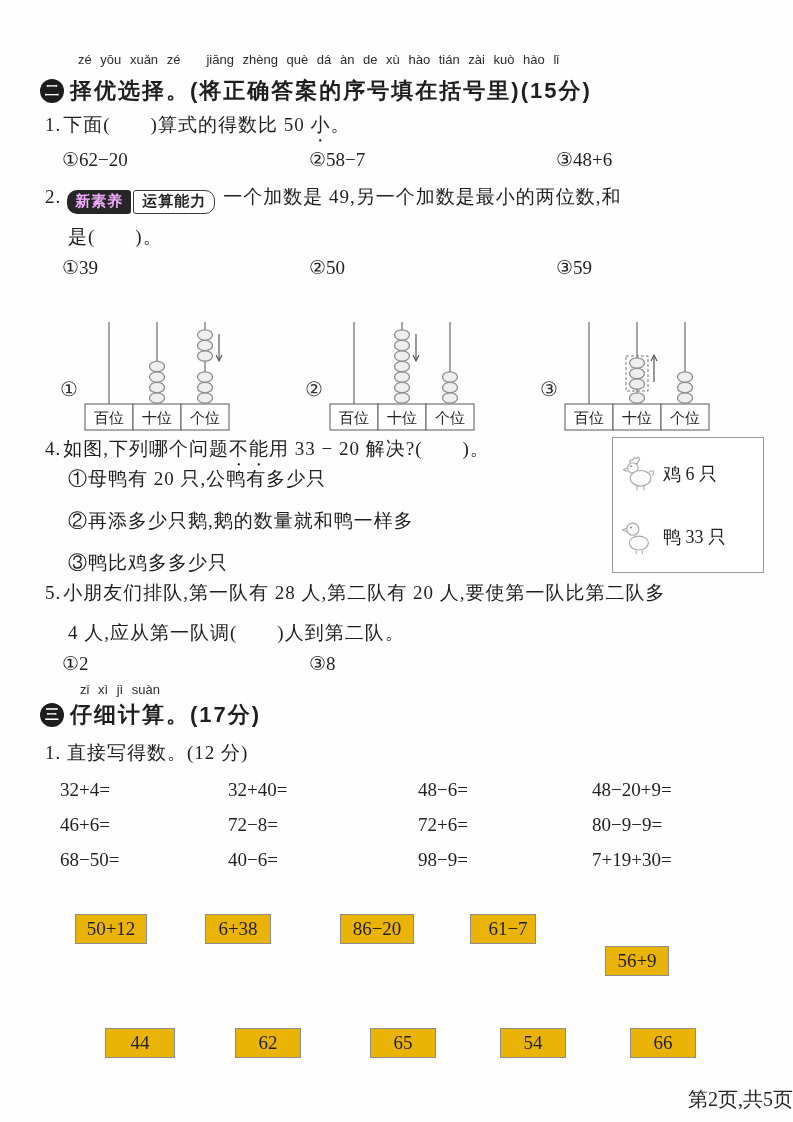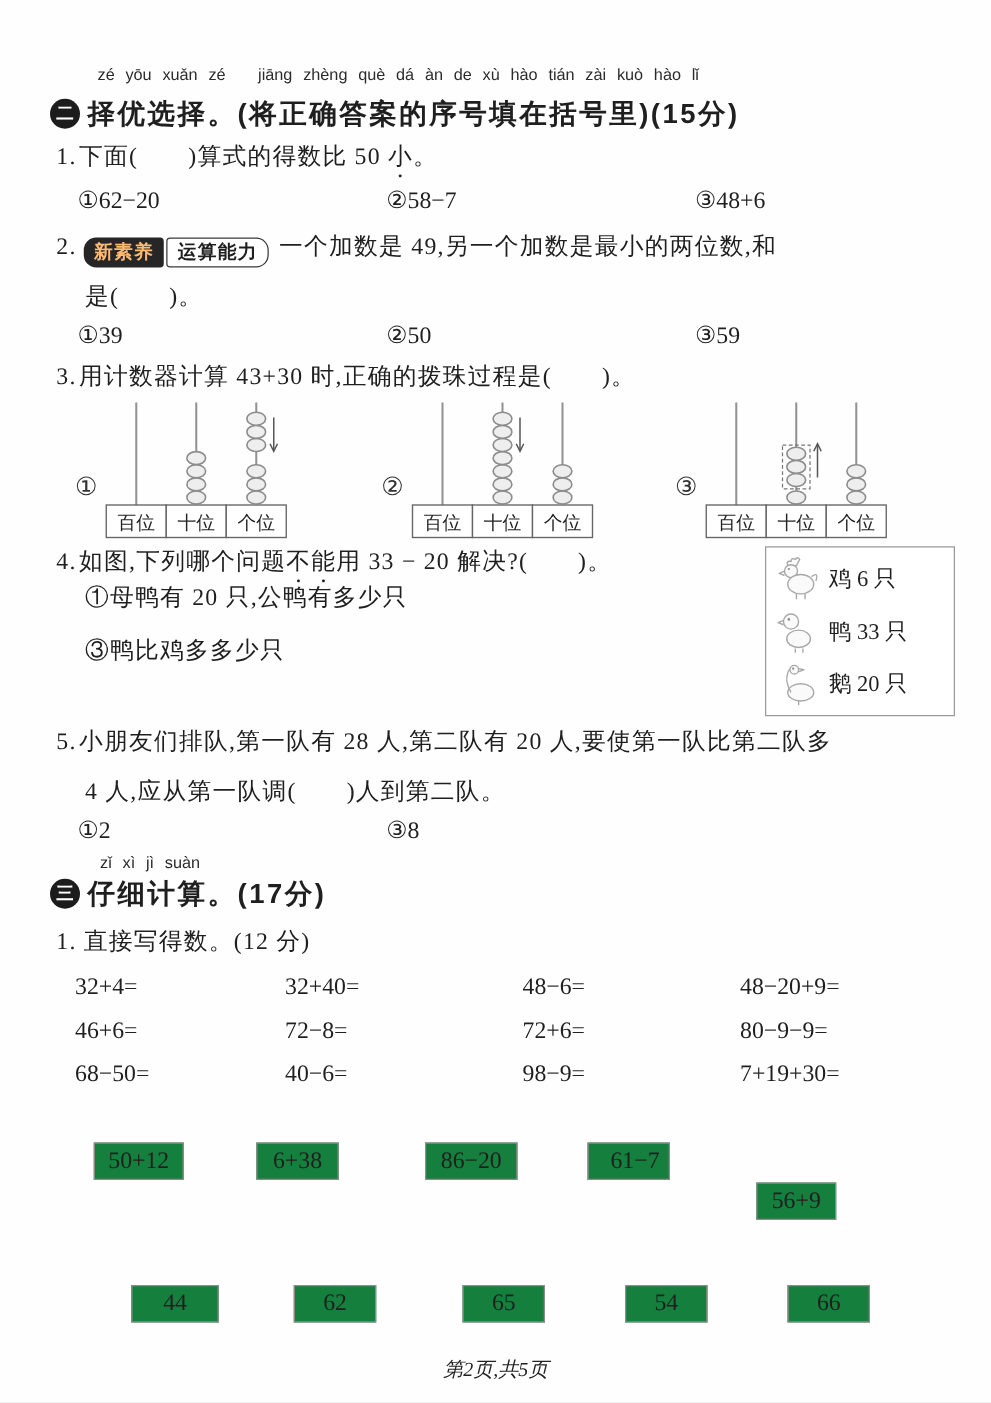--- a/index.html
+++ b/index.html
@@ -29,21 +29,21 @@
   .emph{
     -webkit-text-emphasis:filled dot;-webkit-text-emphasis-position:under left;
     text-emphasis:filled dot;text-emphasis-position:under left;
   }
   .opt-row{display:flex;font-size:19px;}
   .opt-row .opt{width:247px;white-space:nowrap;}
   
   .badge-group{display:inline-flex;align-items:center;margin:0 8px 0 4px;vertical-align:-3px;
     font-family:"Liberation Sans","DejaVu Sans",sans-serif;}
   .badge-dark{
-    background:#262626;color:#fdba74;font-size:15px;font-weight:bold;
+    background:#262626;color:#f0abfc;font-size:15px;font-weight:bold;
     padding:2px 8px 3px;border-radius:10px 3px 3px 10px;white-space:nowrap;
   }
   .badge-outline{
     background:#fff;color:#1f1f1f;font-size:15px;font-weight:bold;
     border:1.5px solid #3a3a3a;padding:1px 8px 2px;margin-left:2px;
     border-radius:3px 10px 10px 3px;white-space:nowrap;
   }
   
   .counter-group{position:absolute;display:flex;align-items:center;gap:4px;}
   .counter-label{font-size:20px;color:#333;margin-top:30px;}
@@ -58,25 +58,25 @@
   .legend-row .lbl{font-size:18px;white-space:nowrap;}
   .q4-items .q-line{line-height:42px;}
   
   .calc-grid{
     display:grid;grid-template-columns:168px 190px 174px auto;
     font-size:19px;line-height:35px;white-space:nowrap;
   }
   
   .box{
     position:absolute;height:30px;min-width:62px;border:1.2px solid #8c8c8c;
-    background:#15803d;display:flex;align-items:center;justify-content:center;
+    background:#eab308;display:flex;align-items:center;justify-content:center;
     font-size:19px;padding:0 6px;box-sizing:border-box;white-space:nowrap;
   }
   
-  .footer{left:0;right:0;text-align:center;font-size:16px;color:#222;font-style:italic;}
+  .footer{left:0;right:0;text-align:right;font-size:20px;color:#222;}
 </style>
 </head>
 <body>
 
 <div class="page">
 
   <div class="abs pinyin" style="left:78px;top:52px;">
     <span>zé yōu xuǎn zé</span><span class="gap"></span><span>jiāng zhèng què dá àn de xù hào tián zài kuò hào lǐ</span>
   </div>
   <div class="abs sec-header" style="left:40px;top:76px;">
@@ -101,23 +101,20 @@
   </div>
   <div class="abs q-line" style="left:68px;top:224px;">
     <span>是(　　)。</span>
   </div>
   <div class="abs opt-row" style="left:62px;top:256px;">
     <span class="opt">①39</span>
     <span class="opt">②50</span>
     <span class="opt">③59</span>
   </div>
 
-  <div class="abs q-line" style="left:45px;top:288px;">
-    <span class="q-num">3.</span><span>用计数器计算 43+30 时,正确的拨珠过程是(　　)。</span>
-  </div>
   <div class="counter-group" style="left:60px;top:316px;">
     <span class="counter-label">①</span>
     <svg class="counter-svg-host" width="150" height="116" viewBox="0 0 150 116">
         <line x1="27" y1="6" x2="27" y2="88" stroke="#909090" stroke-width="1.6"></line>
         <line x1="75" y1="6" x2="75" y2="88" stroke="#909090" stroke-width="1.6"></line>
         <line x1="123" y1="6" x2="123" y2="88" stroke="#909090" stroke-width="1.6"></line>
         <rect x="3" y="88" width="48" height="26" fill="#ffffff" stroke="#666" stroke-width="1.1"></rect>
         <text x="27" y="107" text-anchor="middle" font-size="15" fill="#222">百位</text>
         <rect x="51" y="88" width="48" height="26" fill="#ffffff" stroke="#666" stroke-width="1.1"></rect>
         <text x="75" y="107" text-anchor="middle" font-size="15" fill="#222">十位</text>
@@ -186,20 +183,21 @@
         <line x1="92" y1="66" x2="92" y2="40" stroke="#555" stroke-width="1.2"></line>
         <path d="M 89 45 L 92 39 L 95 45" fill="none" stroke="#555" stroke-width="1.2"></path>
       </svg>
   </div>
 
   <div class="abs q-line" style="left:45px;top:436px;">
     <span class="q-num">4.</span><span>如图,下列哪个问题</span><span class="emph">不能</span><span>用 33 − 20 解决?(　　)。</span>
   </div>
   <div class="abs q4-items" style="left:68px;top:458px;width:540px;">
     <div class="q-line">①母鸭有 20 只,公鸭有多少只</div>
+    <div class="q-line">②再添多少只鹅,鹅的数量就和鸭一样多</div>
     <div class="q-line">③鸭比鸡多多少只</div>
   </div>
   <div class="abs legend-box" style="left:612px;top:437px;">
     <div class="legend-row">
       <svg width="38" height="38" viewBox="0 0 44 44">
         <g fill="#fafafa" stroke="#a8a8a8" stroke-width="1.3" stroke-linejoin="round">
           <path d="M13 10 q-2 -5 3 -4 q0 -4 4 -2 q2 -3 4 0 l-3 6 z"></path>
           <circle cx="16" cy="15" r="6"></circle>
           <path d="M10 15 l-5 2 5 2" fill="none"></path>
           <ellipse cx="25" cy="27" rx="12" ry="9"></ellipse>
@@ -214,33 +212,20 @@
       <svg width="38" height="38" viewBox="0 0 44 44">
         <g fill="#fafafa" stroke="#a8a8a8" stroke-width="1.3" stroke-linejoin="round">
           <circle cx="16" cy="13" r="7"></circle>
           <path d="M9 12 l-5 2 5 2" fill="none"></path>
           <ellipse cx="23" cy="29" rx="11" ry="8"></ellipse>
           <path d="M20 38 v4 M27 38 v4" fill="none"></path>
         </g>
         <circle cx="14" cy="11" r="1.2" fill="#8a8a8a"></circle>
       </svg>
       <span class="lbl">鸭 33 只</span>
-    </div>
-    <div class="legend-row">
-      <svg width="38" height="38" viewBox="0 0 44 44">
-        <g fill="#fafafa" stroke="#a8a8a8" stroke-width="1.3" stroke-linejoin="round">
-          <ellipse cx="25" cy="30" rx="12" ry="8"></ellipse>
-          <path d="M16 30 Q10 20 13 12 Q14 7 18 8" fill="none"></path>
-          <circle cx="19" cy="9" r="4"></circle>
-          <path d="M23 8 l5 1 -5 2" fill="none"></path>
-          <path d="M23 38 v4" fill="none"></path>
-        </g>
-        <circle cx="18" cy="8" r="1" fill="#8a8a8a"></circle>
-      </svg>
-      <span class="lbl">鹅 20 只</span>
     </div>
   </div>
 
   <div class="abs q-line" style="left:45px;top:580px;">
     <span class="q-num">5.</span><span>小朋友们排队,第一队有 28 人,第二队有 20 人,要使第一队比第二队多</span>
   </div>
   <div class="abs q-line" style="left:68px;top:620px;">
     <span>4 人,应从第一队调(　　)人到第二队。</span>
   </div>
   <div class="abs opt-row" style="left:62px;top:652px;">

